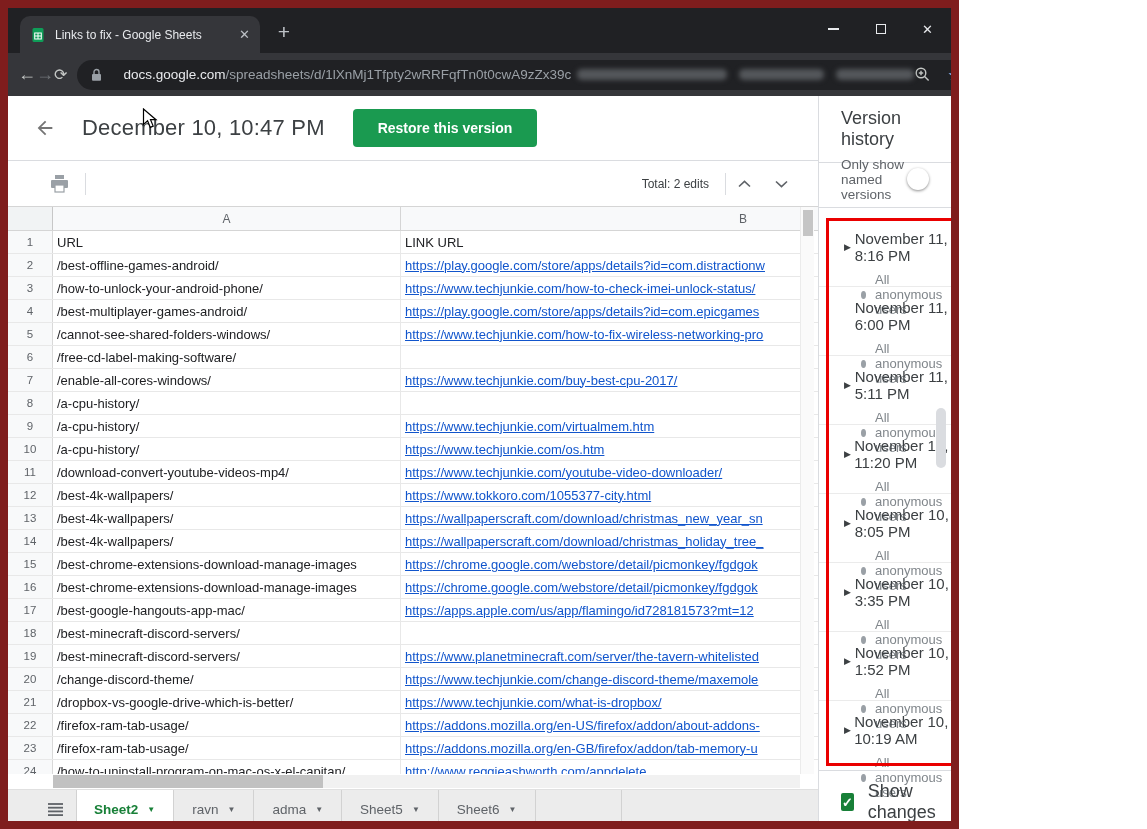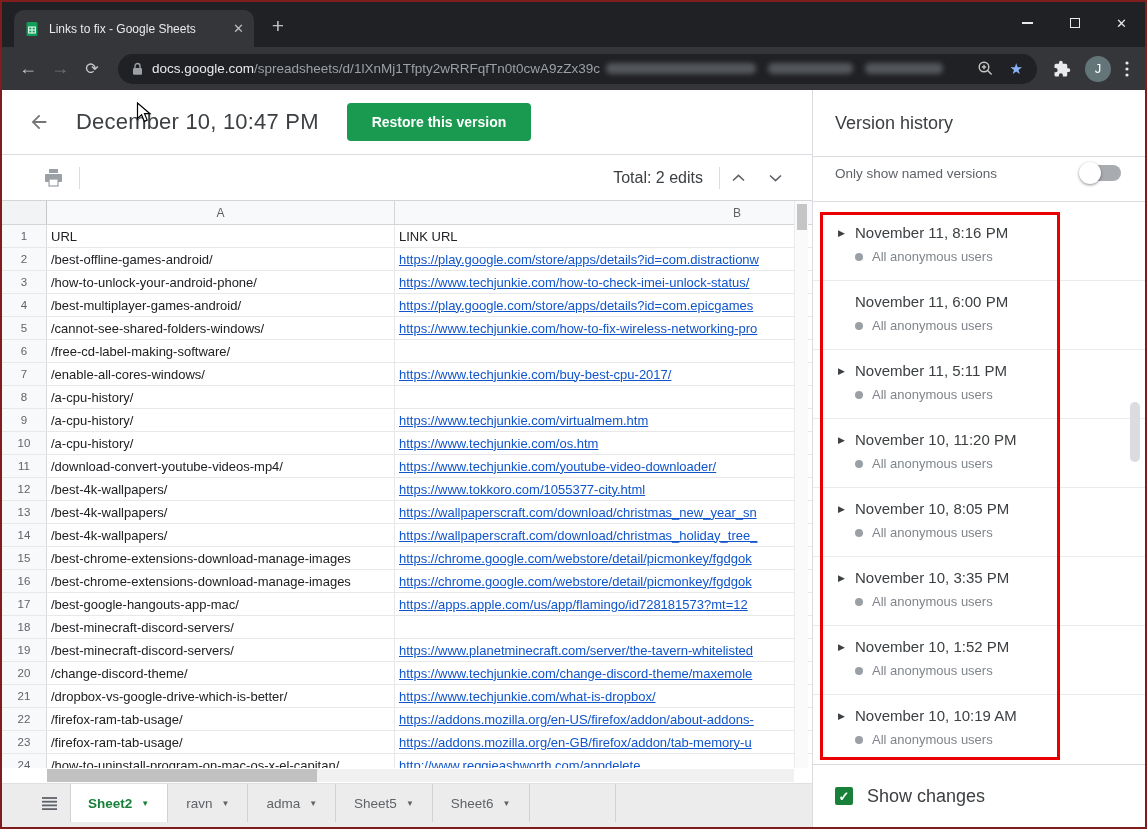--- a/index.html
+++ b/index.html
@@ -1,37 +1,37 @@
 <!DOCTYPE html>
 <html><head>
 <meta charset="utf-8">
 <style>
   * { box-sizing: border-box; margin: 0; padding: 0; }
   body { font-family: "Liberation Sans", sans-serif; background:#fff; }
-  .window { position:relative; width:1147px; height:829px; border:2px solid #7f1d1d; background:#d946ef; overflow:hidden; }
+  .window { position:relative; width:959px; height:829px; border:8px solid #7f1d1d; background:#d946ef; overflow:hidden; }
 
   
   .tabstrip { position:relative; height:45px; background:#202124; }
   .tab { position:absolute; left:12px; top:8px; width:240px; height:37px; background:#35363a;
          border-radius:10px 10px 0 0; display:flex; align-items:center; padding:0 10px; }
   .tab-title { color:#e8eaed; font-size:12px; margin-left:9px; flex:1; white-space:nowrap; overflow:hidden; }
   .tab-close { color:#bdc1c6; font-size:13px; margin-left:6px; cursor:default; }
   .newtab { position:absolute; left:262px; top:11px; width:28px; height:28px; color:#bdc1c6;
             font-size:21px; text-align:center; line-height:26px; }
   .win-controls { position:absolute; right:0; top:0; height:42px; display:flex; }
   .win-btn { width:47px; display:flex; align-items:center; justify-content:center; color:#e8eaed; font-size:13px; }
   .min-line { display:block; width:11px; height:1.5px; background:#e8eaed; }
   .max-box  { display:block; width:10px; height:10px; border:1.5px solid #e8eaed; }
 
   .urlrow { height:43px; background:#35363a; display:flex; align-items:center; padding:0 10px; }
   .nav-ic { width:32px; text-align:center; font-size:18px; }
   .nav-back { color:#c4c7c5; } .nav-fwd { color:#6f7377; } .nav-reload { color:#c4c7c5; font-size:16px; }
   .urlpill { flex:1; height:30px; background:#202124; border-radius:15px; margin:0 10px;
              display:flex; align-items:center; padding:0 14px; font-size:13.5px; position:relative; }
-  .url-domain { color:#e8eaed; margin-left:9px; }
+  .url-domain { color:#e8eaed; margin-left:21px; }
   .url-path { color:#9aa0a6; white-space:nowrap; }
   .blurwrap { display:flex; align-items:center; gap:12px; margin-left:6px; filter:blur(2.5px); }
   .blob { height:11px; background:#54575b; border-radius:5px; }
   .pill-right { margin-left:auto; display:flex; align-items:center; gap:16px; }
   .star { color:#8ab4f8; font-size:15px; }
   .chrome-right { display:flex; align-items:center; gap:14px; padding:0 6px; }
   .avatar { width:26px; height:26px; border-radius:50%; background:#637579; color:#fff; font-size:13px;
             display:flex; align-items:center; justify-content:center; }
 
   
@@ -43,21 +43,21 @@
   .hdr-back { margin-right:26px; display:flex; }
   .version-title { font-size:22px; color:#3c4043; letter-spacing:.2px; }
   .restore-btn { margin-left:28px; background:#1a9a50; color:#fff; font-weight:bold; font-size:14px;
                  padding:11px 25px; border:none; border-radius:4px; }
   .cursor { position:absolute; left:134px; top:12px; z-index:50; }
 
   .toolbar { height:45px; display:flex; align-items:center; padding:0 18px 0 42px; }
   .tb-div { width:1px; height:22px; background:#dadce0; }
   .tb-div.m1 { margin-left:16px; }
   .tb-right { margin-left:auto; display:flex; align-items:center; }
-  .total { font-size:16px; color:#3c4043; margin-right:16px; }
+  .total { font-size:12px; color:#3c4043; margin-right:16px; }
   .chev { padding:0 12px; display:flex; }
 
   .grid { position:relative; height:568px; overflow:hidden; border-top:1px solid #d5d5d5; }
   .colheader { height:24px; display:flex; background:#f8f9fa; border-bottom:1px solid #d5d5d5; }
   .corner { width:45px; background:#f1f3f4; border-right:1px solid #c7c7c7; }
   .chA { width:348px; border-right:1px solid #d5d5d5; color:#5f6368; font-size:12px;
          display:flex; align-items:center; justify-content:center; }
   .chB { flex:1; position:relative; color:#5f6368; font-size:12px; }
   .chB span { position:absolute; left:338px; top:5px; }
   .row { height:23px; display:flex; border-bottom:1px solid #e8e8e8; }

